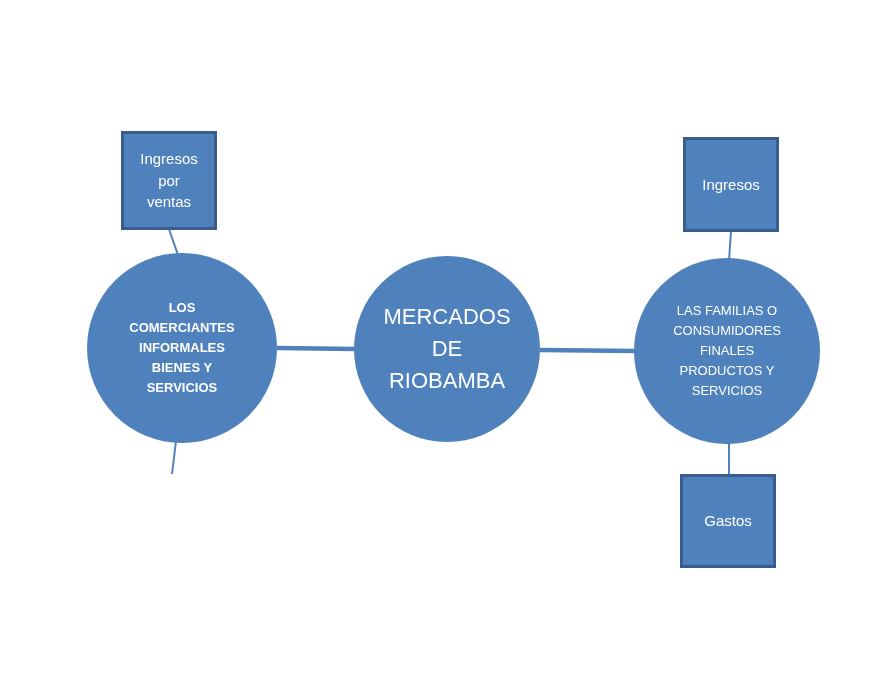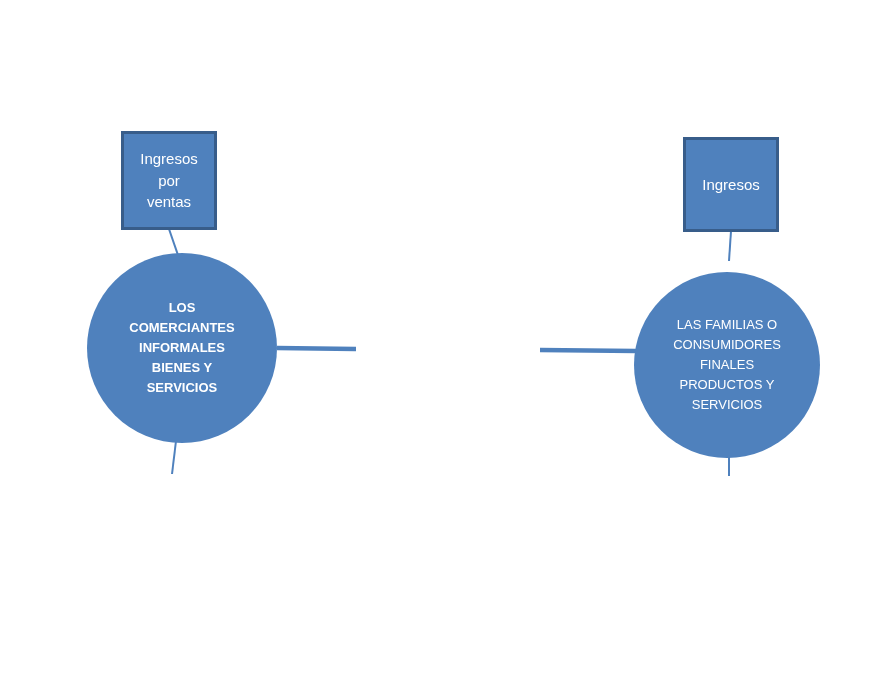--- a/index.html
+++ b/index.html
@@ -74,21 +74,21 @@
     font-size: 22px;
     line-height: 1.45;
   }
 
   
   #node-top-left      { left: 121px; top: 131px; width: 96px;  height: 99px;  }
   #node-left-circle   { left: 87px;  top: 253px; width: 190px; height: 190px; font-weight: bold; }
   #node-bottom-left   { left: 122px; top: 472px; width: 99px;  height: 97px;  }
   #node-center        { left: 354px; top: 256px; width: 186px; height: 186px; }
   #node-top-right     { left: 683px; top: 137px; width: 96px;  height: 95px;  }
-  #node-right-circle  { left: 634px; top: 272px; width: 186px; height: 186px; }
+  #node-right-circle  { left: 634px; top: 258px; width: 186px; height: 186px; }
   #node-bottom-right  { left: 680px; top: 474px; width: 96px;  height: 94px;  }
 </style>
 </head>
 <body>
 
 <div class="canvas">
 
   <svg class="connector-layer" viewBox="0 0 892 700" xmlns="http://www.w3.org/2000/svg">
     <line class="thin" x1="169" y1="229" x2="179" y2="258"></line>
     <line class="thin" x1="176" y1="441" x2="172" y2="474"></line>
@@ -106,27 +106,35 @@
 
   <div class="node circle" id="node-left-circle">
     <span class="label">LOS
 COMERCIANTES
 INFORMALES
 BIENES Y
 SERVICIOS</span>
   </div>
 
 
+  <div class="node circle center" id="node-center">
+    <span class="label">MERCADOS
+DE
+RIOBAMBA</span>
+  </div>
 
   <div class="node square" id="node-top-right">
     <span class="label">Ingresos</span>
   </div>
 
   <div class="node circle" id="node-right-circle">
     <span class="label">LAS FAMILIAS O
 CONSUMIDORES
 FINALES
 PRODUCTOS Y
 SERVICIOS</span>
   </div>
 
+  <div class="node square" id="node-bottom-right">
+    <span class="label">Gastos</span>
+  </div>
 
 </div>
 
 </body></html>

